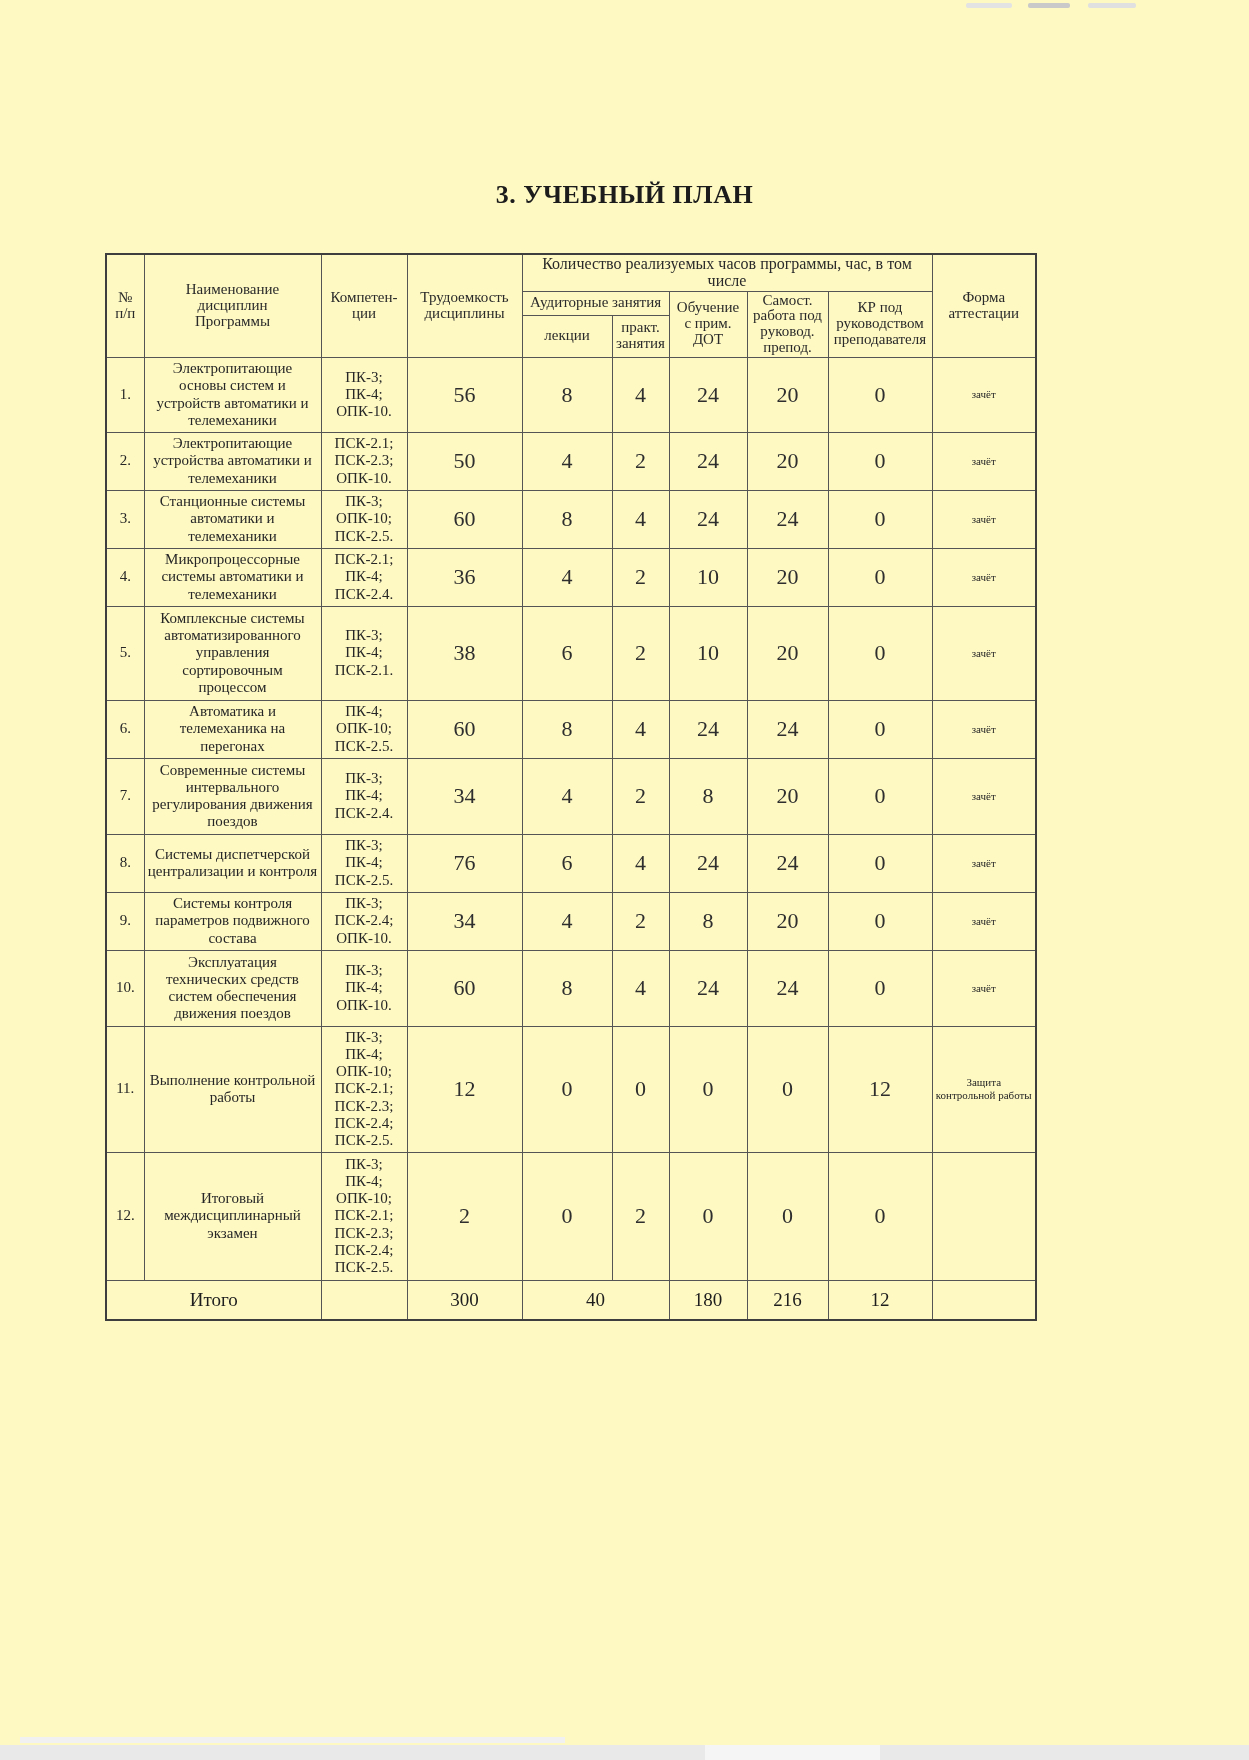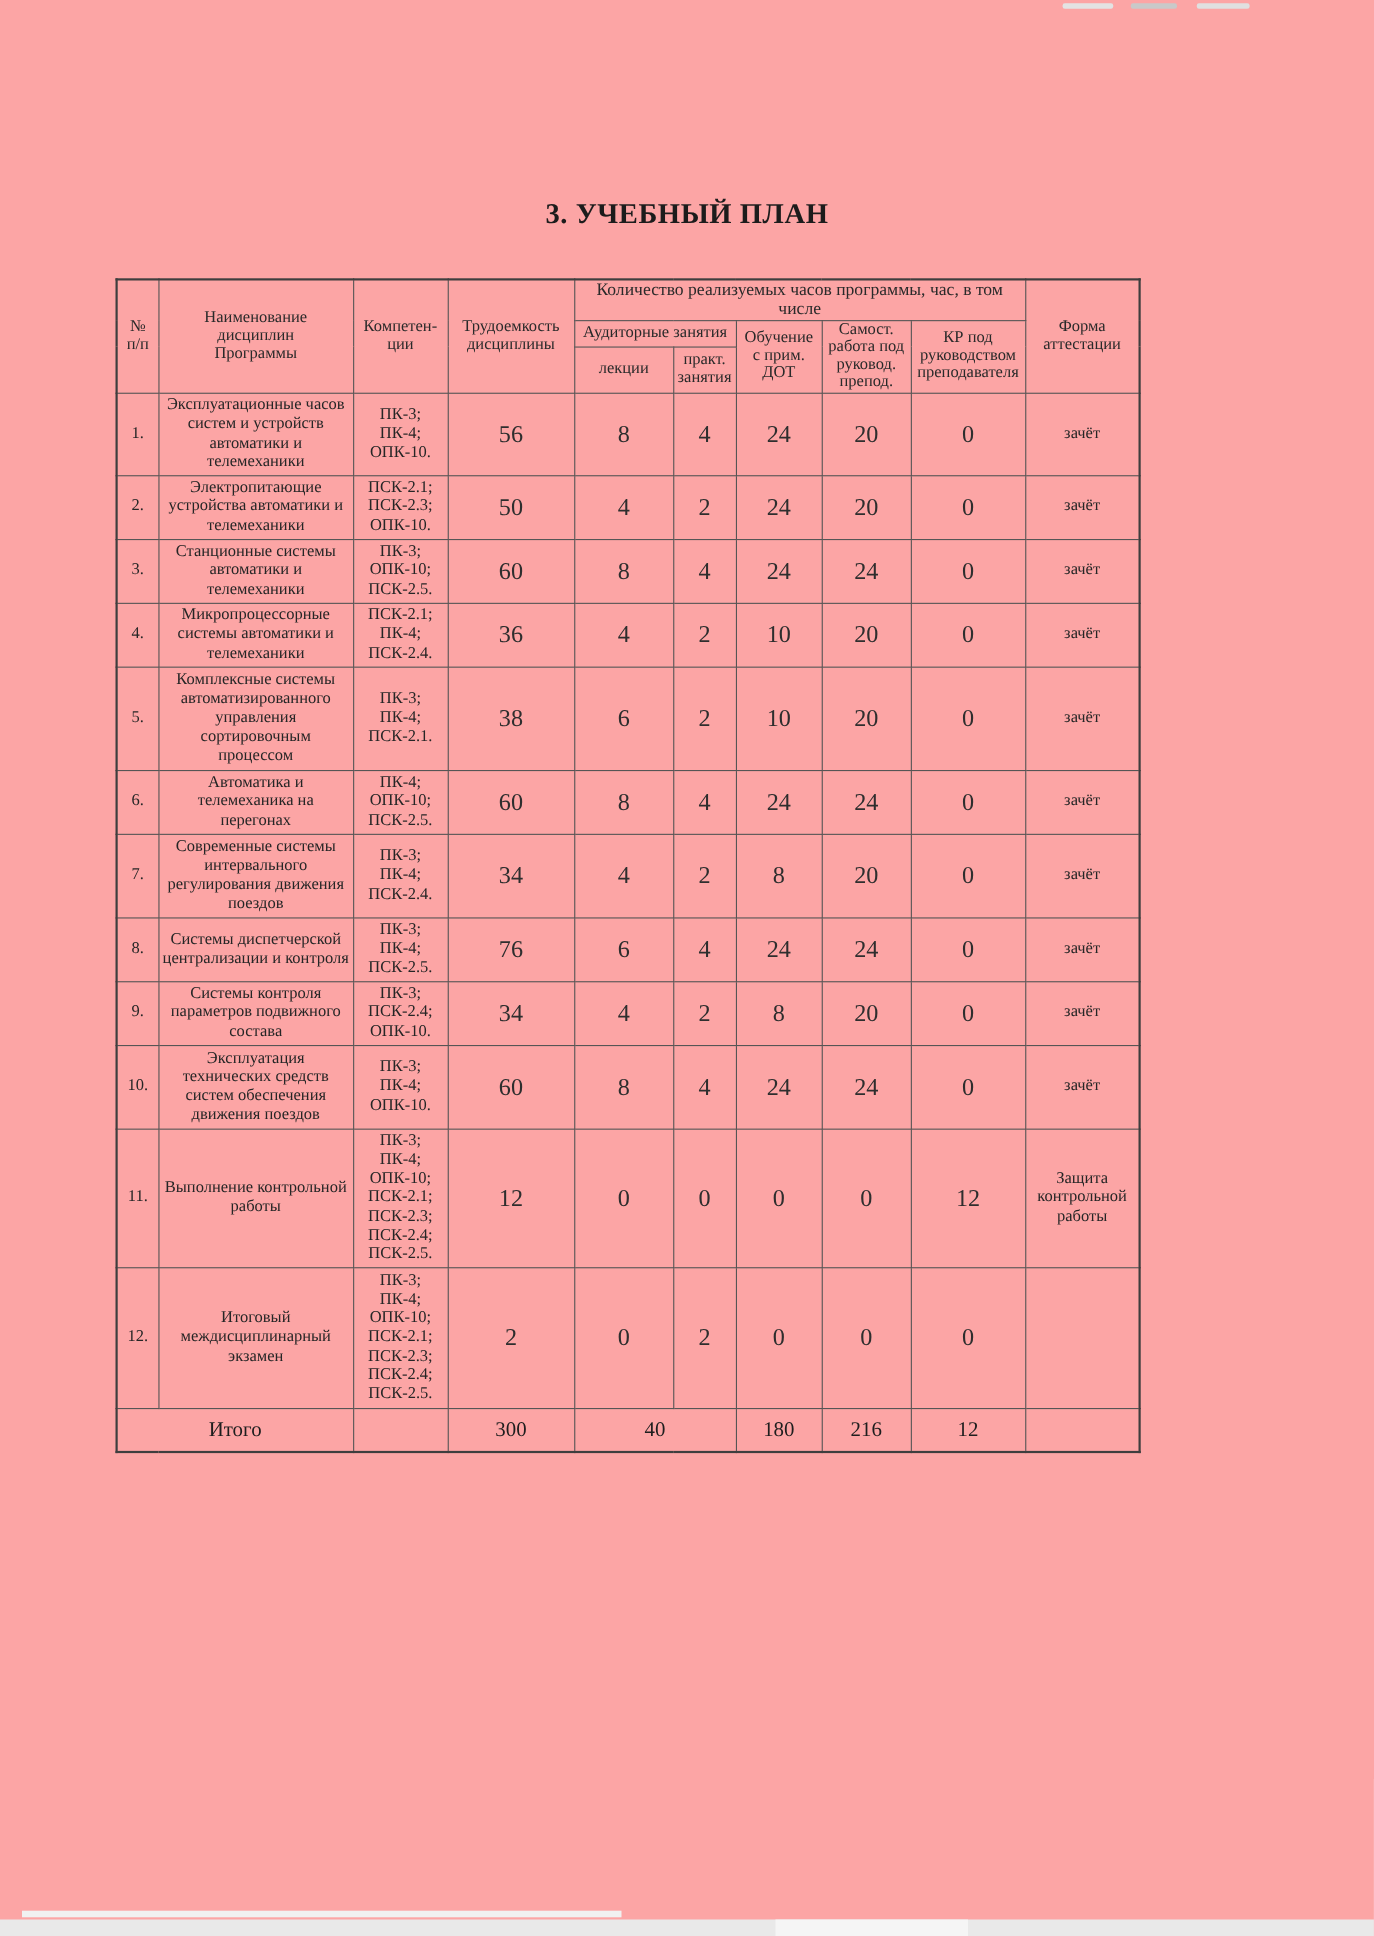--- a/index.html
+++ b/index.html
@@ -4,21 +4,21 @@
 <style>
   html, body {
     margin: 0;
     padding: 0;
     background: #ffffff;
   }
   .page {
     position: relative;
     width: 1249px;
     height: 1760px;
-    background: #fca5a5;
+    background: #fef9c3;
     font-family: "Liberation Serif", "DejaVu Serif", serif;
     color: #262626;
     overflow: hidden;
   }
   
   .scan-dash {
     position: absolute;
     height: 5px;
     border-radius: 2px;
   }
@@ -91,21 +91,21 @@
   thead tr:nth-child(1) { height: 34px; }
   thead tr:nth-child(2) { height: 22px; }
   thead tr:nth-child(3) { height: 38px; }
   th.hours-group { font-size: 16px; }
 
   
   tbody td { font-size: 15px; line-height: 1.15; }
   td.name-cell { white-space: normal; }
   td.comp-cell { white-space: pre-line; margin-left: 23px; }
   td.num-val { font-size: 22px; color: #2e2e2e; }
-  td.attest-cell { font-size: 15px; margin-top: 32px; }
+  td.attest-cell { font-size: 11px; margin-top: 32px; }
   td.rownum-cell { font-size: 15px; text-align: left; padding-left: 6px; }
 
   tbody tr:nth-child(1)  { height: 75px; }
   tbody tr:nth-child(2)  { height: 58px; }
   tbody tr:nth-child(3)  { height: 58px; }
   tbody tr:nth-child(4)  { height: 58px; }
   tbody tr:nth-child(5)  { height: 94px; }
   tbody tr:nth-child(6)  { height: 58px; }
   tbody tr:nth-child(7)  { height: 76px; }
   tbody tr:nth-child(8)  { height: 58px; }
@@ -177,21 +177,21 @@
       </tr>
       <tr>
         <th>лекции</th>
         <th>практ.
 занятия</th>
       </tr>
     </thead>
     <tbody id="table-body">
         <tr>
       <td class="rownum-cell">1.</td>
-      <td class="name-cell">Эксплуатационные часов систем и устройств автоматики и телемеханики</td>
+      <td class="name-cell">Электропитающие основы систем и устройств автоматики и телемеханики</td>
       <td class="comp-cell">ПК-3;
 ПК-4;
 ОПК-10.</td>
       <td class="num-val">56</td>
       <td class="num-val">8</td>
       <td class="num-val">4</td>
       <td class="num-val">24</td>
       <td class="num-val">20</td>
       <td class="num-val">0</td>
       <td class="attest-cell">зачёт</td>

